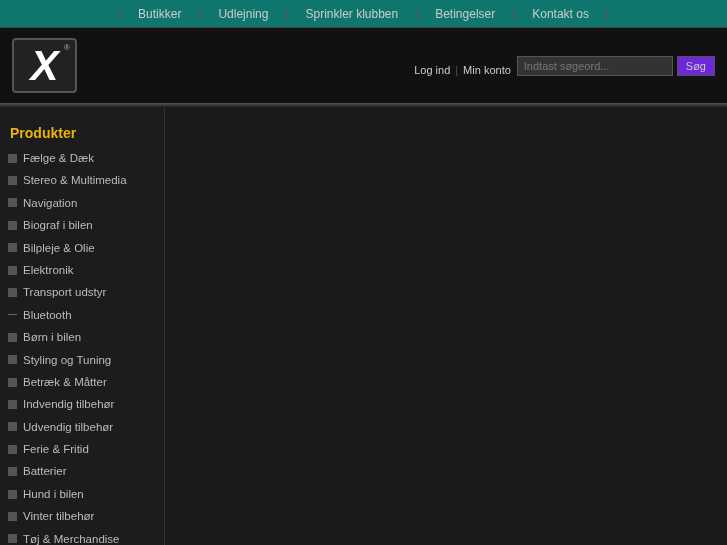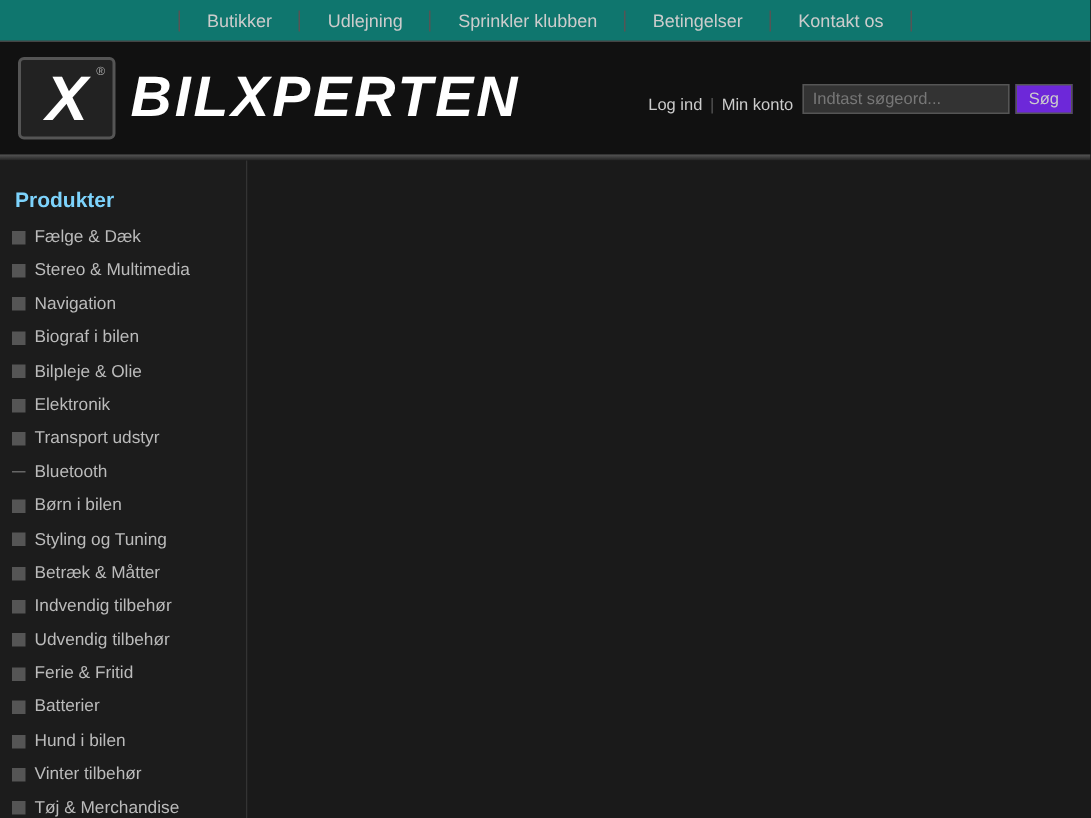--- a/index.html
+++ b/index.html
@@ -96,21 +96,21 @@
       display: flex;
       align-items: center;
       gap: 4px;
     }
     .search-bar input {
       background: #333;
       border: 1px solid #555;
       color: #ccc;
       padding: 3px 6px;
       font-size: 11px;
-      width: 138px;
+      width: 156px;
       outline: none;
     }
     .search-bar input::placeholder { color: #777; }
     .search-bar button {
       background: #6d28d9;
       border: 1px solid #555;
       color: #ccc;
       padding: 3px 8px;
       font-size: 11px;
       cursor: pointer;
@@ -130,21 +130,21 @@
 
     
     .sidebar {
       width: 165px;
       background: #1c1c1c;
       padding: 10px 0;
       border-right: 1px solid #333;
       flex-shrink: 0;
     }
     .sidebar-section-title {
-      color: #7dd3fc;
+      color: #eab308;
       font-size: 14px;
       font-weight: bold;
       padding: 8px 10px 6px 10px;
     }
     .sidebar-item {
       display: flex;
       align-items: center;
       padding: 2px 10px 2px 8px;
       cursor: pointer;
       color: #bbb;
@@ -183,21 +183,20 @@
     <a href="#">Sprinkler klubben</a>
     <a href="#">Betingelser</a>
     <a href="#">Kontakt os</a>
   </nav>
 
 <header class="header">
   <div class="header-logo">
     <div class="logo-x">
       <span class="logo-registered">®</span>
     </div>
-    <span class="brand-name">BILXPERTEN</span>
   </div>
   <div class="header-right">
     <div class="header-links">
       <span>Log ind</span>
       <span class="separator">|</span>
       <span>Min konto</span>
     </div>
     <div class="search-bar">
       <input type="text" placeholder="Indtast søgeord..." style="">
       <button>Søg</button>

